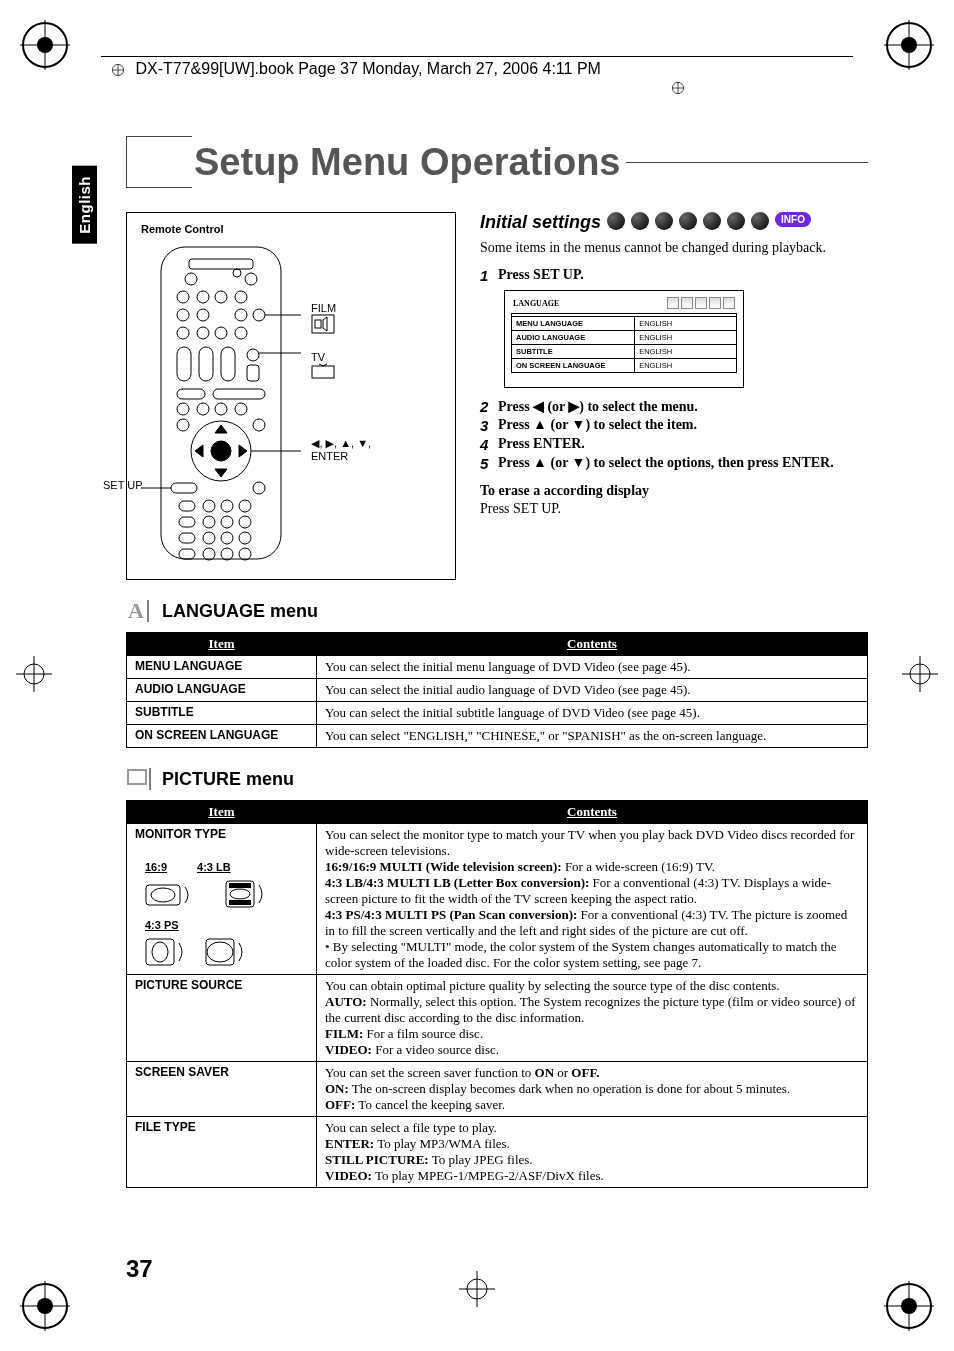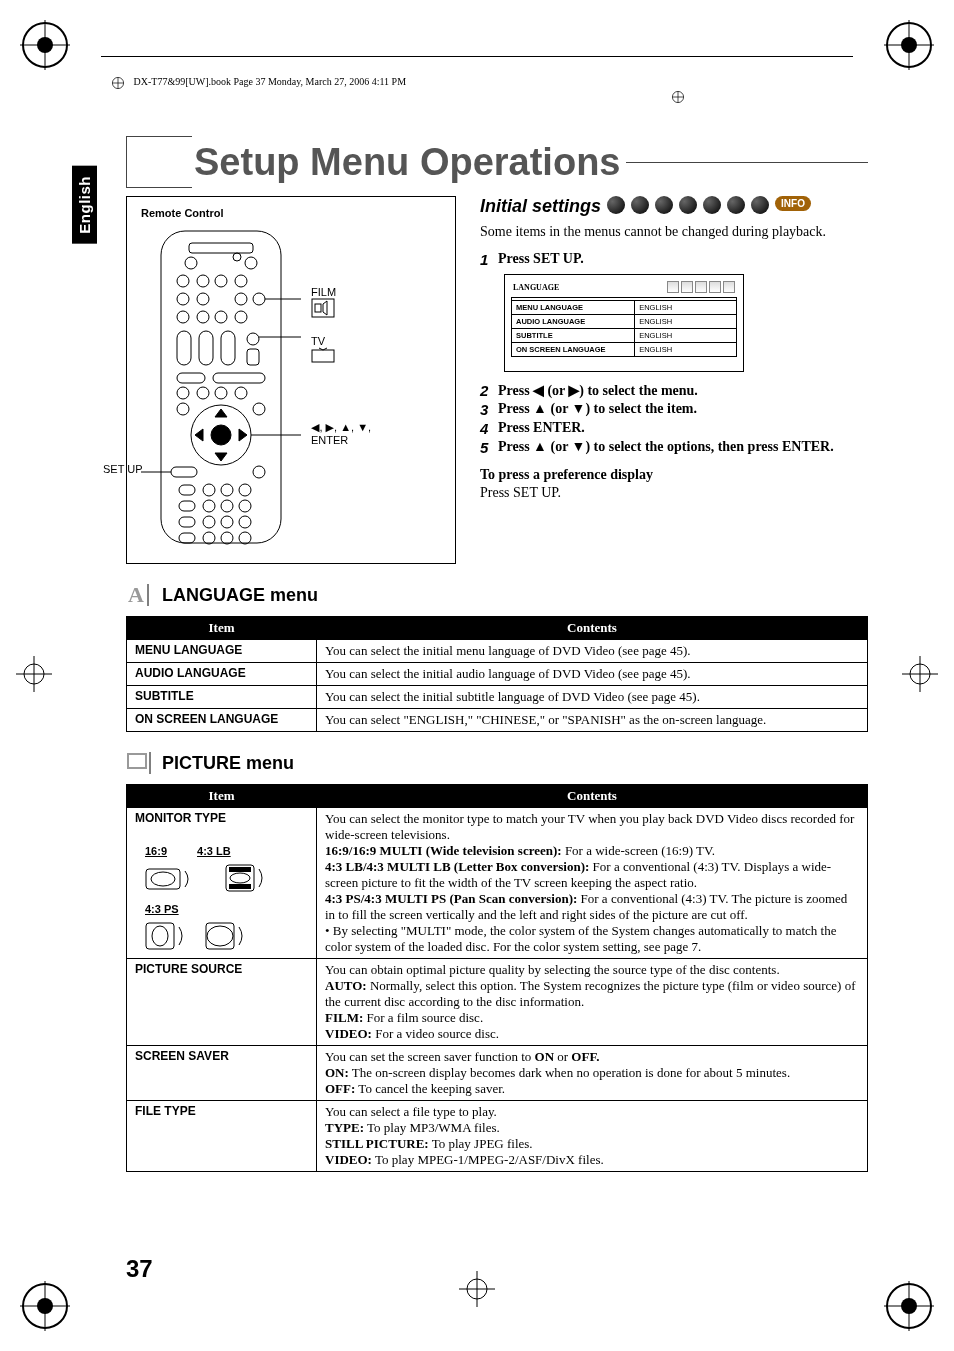--- a/index.html
+++ b/index.html
@@ -20,74 +20,74 @@
 .crop-corner svg { width: 50px; height: 50px; }
 .crop-mid { position: absolute; }
 .crop-mid svg { width: 36px; height: 36px; }
 .crop-ml { left: 16px; top: 50%; transform: translateY(-50%); }
 .crop-mr { right: 16px; top: 50%; transform: translateY(-50%); }
 .crop-mb-side { left: 50%; bottom: 40px; transform: translateX(-50%); }
 
 .page { position: absolute; top: 56px; left: 56px; right: 56px; bottom: 56px; }
 
 .header-line { border-top: 1px solid #000; height: 0; position: absolute; top: 0; left: 45px; right: 45px; }
-.header-text { position: absolute; top: 20px; left: 55px; font-family: Liberation Serif, serif; font-size: 10px; }
+.header-text { position: absolute; top: 4px; left: 55px; font-family: Liberation Sans, sans-serif; font-size: 16px; }
 
 .lang-tab {
   position: absolute; left: 16px; top: 110px;
   background: #000; color: #fff;
   writing-mode: vertical-rl; transform: rotate(180deg);
   padding: 10px 4px; font-family: Helvetica, Arial, sans-serif;
   font-weight: bold; font-size: 15px; letter-spacing: 0.5px;
 }
 
 .content { position: absolute; top: 80px; left: 70px; right: 30px; bottom: 30px; }
 
-.title-row { display: flex; align-items: center; margin-bottom: 8px; justify-content: center; }
+.title-row { display: flex; align-items: center; margin-bottom: 24px; justify-content: center; }
 .title-box { height: 52px; width: 66px; border: 1px solid #444; border-right: none; margin-right: 0; }
 .title-text { font-family: Helvetica, Arial, sans-serif; font-weight: bold; font-size: 38px; color: #555; flex: 0 0 auto; padding-left: 2px; }
 .title-line { flex: 1; border-top: 1px solid #444; margin-left: 6px; }
 
 .cols { display: flex; gap: 24px; }
 .col-left { width: 330px; }
 .col-right { flex: 1; }
 
 .remote-box { border: 1px solid #000; padding: 10px 14px 14px 14px; font-family: Helvetica, Arial, sans-serif; font-size: 11px; font-weight: bold; }
 .remote-label { margin-bottom: 8px; display: block; }
 .remote-body { display: flex; gap: 10px; }
 .remote-svg { flex: 0 0 auto; }
 .remote-callouts { flex: 1; position: relative; font-weight: normal; font-size: 11px; }
 .call { position: absolute; white-space: nowrap; }
 
 .sec-head { font-family: Helvetica, Arial, sans-serif; font-weight: bold; font-size: 18px; font-style: italic; display: inline-block; }
 .sec-head-row { display: flex; align-items: flex-start; gap: 6px; margin-bottom: 6px; }
 .dots { display: flex; gap: 6px; }
 .dot { width: 18px; height: 18px; border-radius: 50%; background: radial-gradient(circle at 30% 30%, #666, #000); }
-.info-badge { background: #a16207; color: #fff; font-family: Helvetica, Arial, sans-serif; font-size: 10px; padding: 2px 6px; border-radius: 9px; font-weight: bold; }
+.info-badge { background: #6d28d9; color: #fff; font-family: Helvetica, Arial, sans-serif; font-size: 10px; padding: 2px 6px; border-radius: 9px; font-weight: bold; }
 
 .body-text { font-size: 14px; line-height: 1.3; }
 .step-row { font-size: 14px; margin: 2px 0; display: flex; gap: 6px; }
 .step-num { font-family: Helvetica, Arial, sans-serif; font-style: italic; font-weight: bold; font-size: 15px; min-width: 12px; }
 .step-content { font-weight: bold; }
 
 .osd-box { border: 1px solid #000; width: 240px; margin: 6px 0 10px 24px; font-family: Helvetica, Arial, sans-serif; font-size: 8px; padding: 4px 6px 14px 6px; }
 .osd-head { display:flex; justify-content: space-between; align-items:center; padding:2px 2px 4px 2px;font-family:Liberation Serif, serif; }
 .osd-head-right { display:flex; gap:2px; }
 .osd-ico { width:12px; height:12px; border:1px solid #888; background: linear-gradient(#ddd,#fff); }
 .osd-row { display: flex; border-top: 1px solid #000; }
 .osd-row:first-of-type { margin-top:2px; }
 .osd-cell-l { width: 55%; padding: 2px 4px; border-right: 1px solid #000; font-weight: bold; font-size:7.5px; }
 .osd-cell-r { flex:1; padding: 2px 4px; font-size:7.5px; }
 .osd-group { border:1px solid #000; }
 
 .sub-head { font-family: Helvetica, Arial, sans-serif; font-weight: bold; font-size: 18px; margin: 18px 0 8px 0; display: flex; align-items: center; gap: 10px; }
 .sub-head-icon { width: 26px; height: 26px; display:inline-flex; align-items:center; justify-content:center; }
 
 table.menu { width: 100%; border-collapse: collapse; font-size: 13px; }
-table.menu th { background: #000; color: #fff; font-family: "Times New Roman", serif; font-weight: bold; padding: 3px 16px; border: 1px solid #000; }
+table.menu th { background: #000; color: #fff; font-family: "Times New Roman", serif; font-weight: bold; padding: 3px 16px; border: 1px solid #000; text-decoration: underline; }
 table.menu td { border: 1px solid #000; padding: 3px 8px; vertical-align: top; }
 table.menu td.item { font-family: Helvetica, Arial, sans-serif; font-weight: bold; font-size: 12px; width: 190px; }
 .monitor-inner { font-family: Helvetica, Arial, sans-serif; font-size: 11px; margin-top: 20px; }
 .monitor-row { display: flex; gap: 30px; margin: 2px 0 6px 10px; }
 .monitor-row span { text-decoration: underline; }
 .asp-icons { display:flex; gap: 30px; margin-left: 10px; }
 .asp-icons2 { display:flex; gap: 10px; margin-left: 10px; }
 
 .page-num { position: absolute; left: 70px; bottom: 12px; font-family: Helvetica, Arial, sans-serif; font-weight: bold; font-size: 24px; }
 .b { font-weight: bold; }
@@ -345,21 +345,21 @@
         <div class="step-row">
             <span class="step-num">4</span>
             <span class="step-content">Press ENTER.</span>
           </div>
         <div class="step-row">
             <span class="step-num">5</span>
             <span class="step-content">Press ▲ (or ▼) to select the options, then press ENTER.</span>
           </div>
 
         <div class="body-text mt10">
-          <span class="b">To press a preference display</span><br>
+          <span class="b">To erase a according display</span><br>
           <span>Press SET UP.</span>
         </div>
       </div>
     </div>
 
     <div class="sub-head">
       <span class="sub-head-icon">
         <svg width="26" height="26" viewBox="0 0 26 26">
             <text x="2" y="20" font-family="Times" font-size="22" fill="#999" font-weight="bold">A</text>
             <line x1="22" y1="2" x2="22" y2="24" stroke="#000"></line>
@@ -468,21 +468,21 @@
         <td>
           <span>You can set the screen saver function to </span><span class="b">ON</span><span> or </span><span class="b">OFF.</span><br>
           <span class="b">ON:</span><span> The on-screen display becomes dark when no operation is done for about 5 minutes.</span><br>
           <span class="b">OFF:</span><span> To cancel the keeping saver.</span>
         </td>
       </tr>
       <tr>
         <td class="item">FILE TYPE</td>
         <td>
           <span>You can select a file type to play.</span><br>
-          <span class="b">TYPE:</span><span> To play MP3/WMA files.</span><br>
+          <span class="b">ENTER:</span><span> To play MP3/WMA files.</span><br>
           <span class="b">STILL PICTURE:</span><span> To play JPEG files.</span><br>
           <span class="b">VIDEO:</span><span> To play MPEG-1/MPEG-2/ASF/DivX files.</span>
         </td>
       </tr>
     </tbody>
       </table>
   </div>
 
   <div class="page-num">37</div>
 </div>

